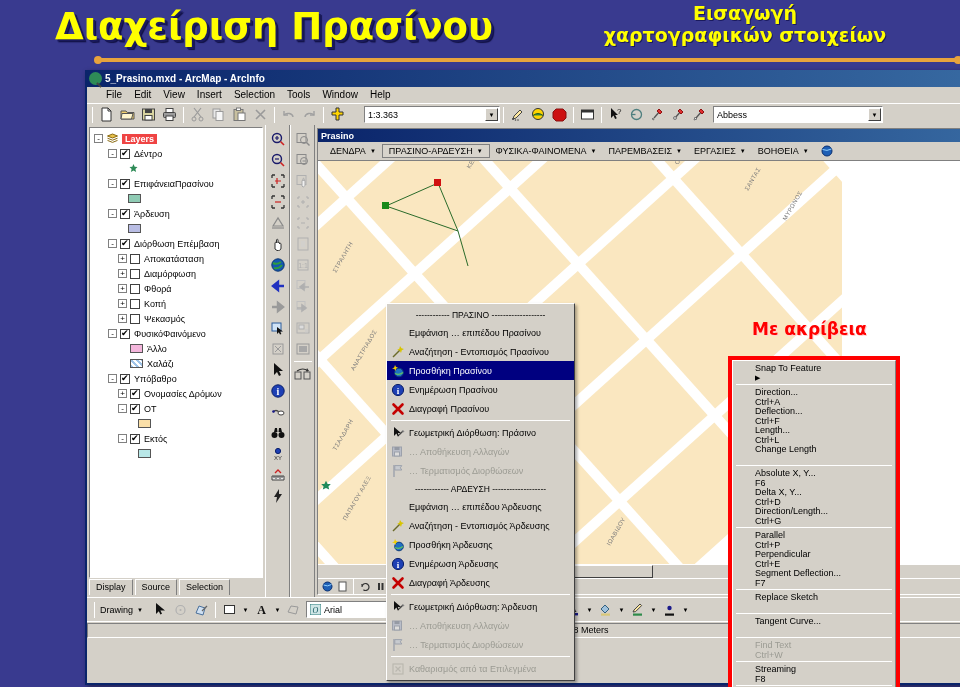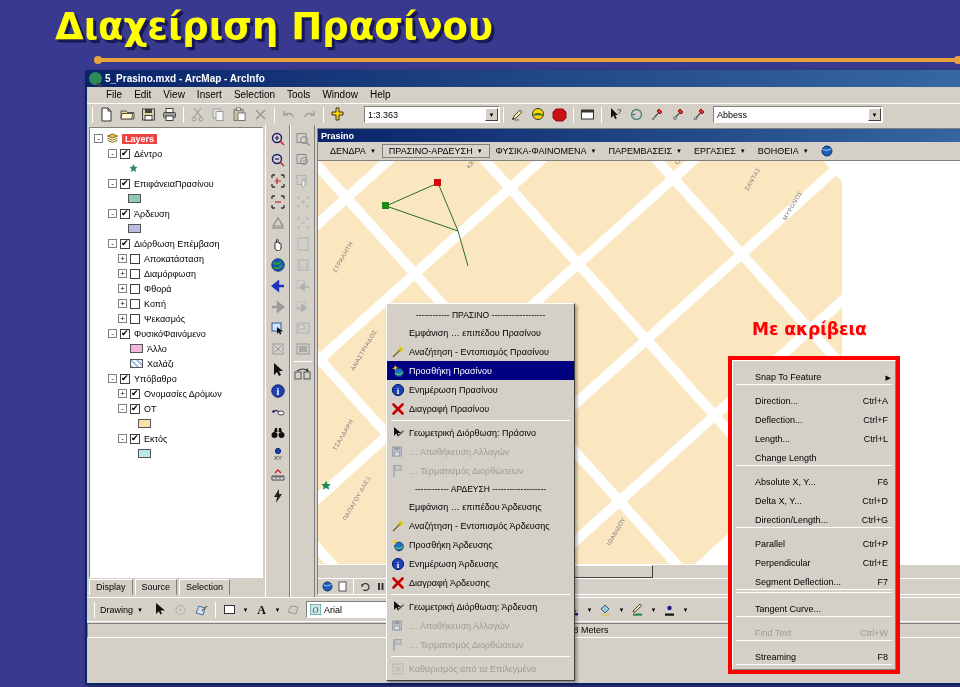--- a/index.html
+++ b/index.html
@@ -241,21 +241,21 @@
 
   
   #snap-menu {
     position:absolute; left:641px; top:231px; width:172px;
     background:#d4d0c8; border:4px solid #ff0000;
     z-index:45; padding:0;
     font-size:9px; font-family:"Liberation Sans", sans-serif;
   }
   #snap-inner { border:1px solid #fff; border-right-color:#808080; border-bottom-color:#808080;
                 padding:2px 0; background:#d4d0c8; }
-  .sm-row { height:19px; display:flex; align-items:flex-end; padding:0 4px 0 22px; position:relative;}
+  .sm-row { height:19px; display:flex; align-items:flex-start; padding:0 4px 0 22px; position:relative;flex-direction:column;}
   .sm-row .sm-lbl { flex:1 1 auto; white-space:nowrap; }
   .sm-row .sm-key { color:#000; font-size:9px; padding-right:3px; }
   .sm-row.dis .sm-lbl, .sm-row.dis .sm-key { color:#9b9b93; }
   .sm-row .sm-arrow { font-size:7px; }
   .sm-sep { height:1px; background:#808080; border-bottom:1px solid #fff; margin:2px 3px; }
 
   #accuracy-note {
     position:absolute; left:665px; top:194px; z-index:46;
     font-size:17px; font-weight:bold; color:#ff0000;
     font-family:"DejaVu Sans", sans-serif;
@@ -285,20 +285,24 @@
             linear-gradient(135deg, transparent 45%, #808080 45%, #808080 55%, transparent 55%),
             linear-gradient(135deg, transparent 70%, #808080 70%, #808080 80%, transparent 80%);
   }
   .street-lbl { font-family:"Liberation Sans", sans-serif; font-size:6px; fill:#7a7a7a; letter-spacing:0.4px;}
 </style>
 </head>
 <body>
 
 <div id="slide-header">
   <div id="title-main">Διαχείριση Πρασίνου</div>
+  <div id="title-sub">
+    <div>Εισαγωγή</div>
+    <div>χαρτογραφικών στοιχείων</div>
+  </div>
   <div id="title-rule"></div>
 </div>
 
 <div id="app-window">
 
   <div id="titlebar">
     <div class="tb-icon"></div>
     <div class="tb-text">5_Prasino.mxd - ArcMap - ArcInfo</div>
     <div class="tb-btns">
       <div class="tb-btn">_</div>
@@ -1158,20 +1162,24 @@
           </div>
           <div class="sm-row">
             <span class="sm-lbl">Perpendicular</span>
             <span class="sm-key">Ctrl+E</span>
           </div>
           <div class="sm-row">
             <span class="sm-lbl">Segment Deflection...</span>
             <span class="sm-key">F7</span>
           </div>
           <div class="sm-sep"></div>
+          <div class="sm-row">
+            <span class="sm-lbl">Replace Sketch</span>
+            <span class="sm-key"></span>
+          </div>
           <div class="sm-sep"></div>
           <div class="sm-row">
             <span class="sm-lbl">Tangent Curve...</span>
             <span class="sm-key"></span>
           </div>
           <div class="sm-sep"></div>
           <div class="sm-row dis">
             <span class="sm-lbl">Find Text</span>
             <span class="sm-key">Ctrl+W</span>
           </div>

